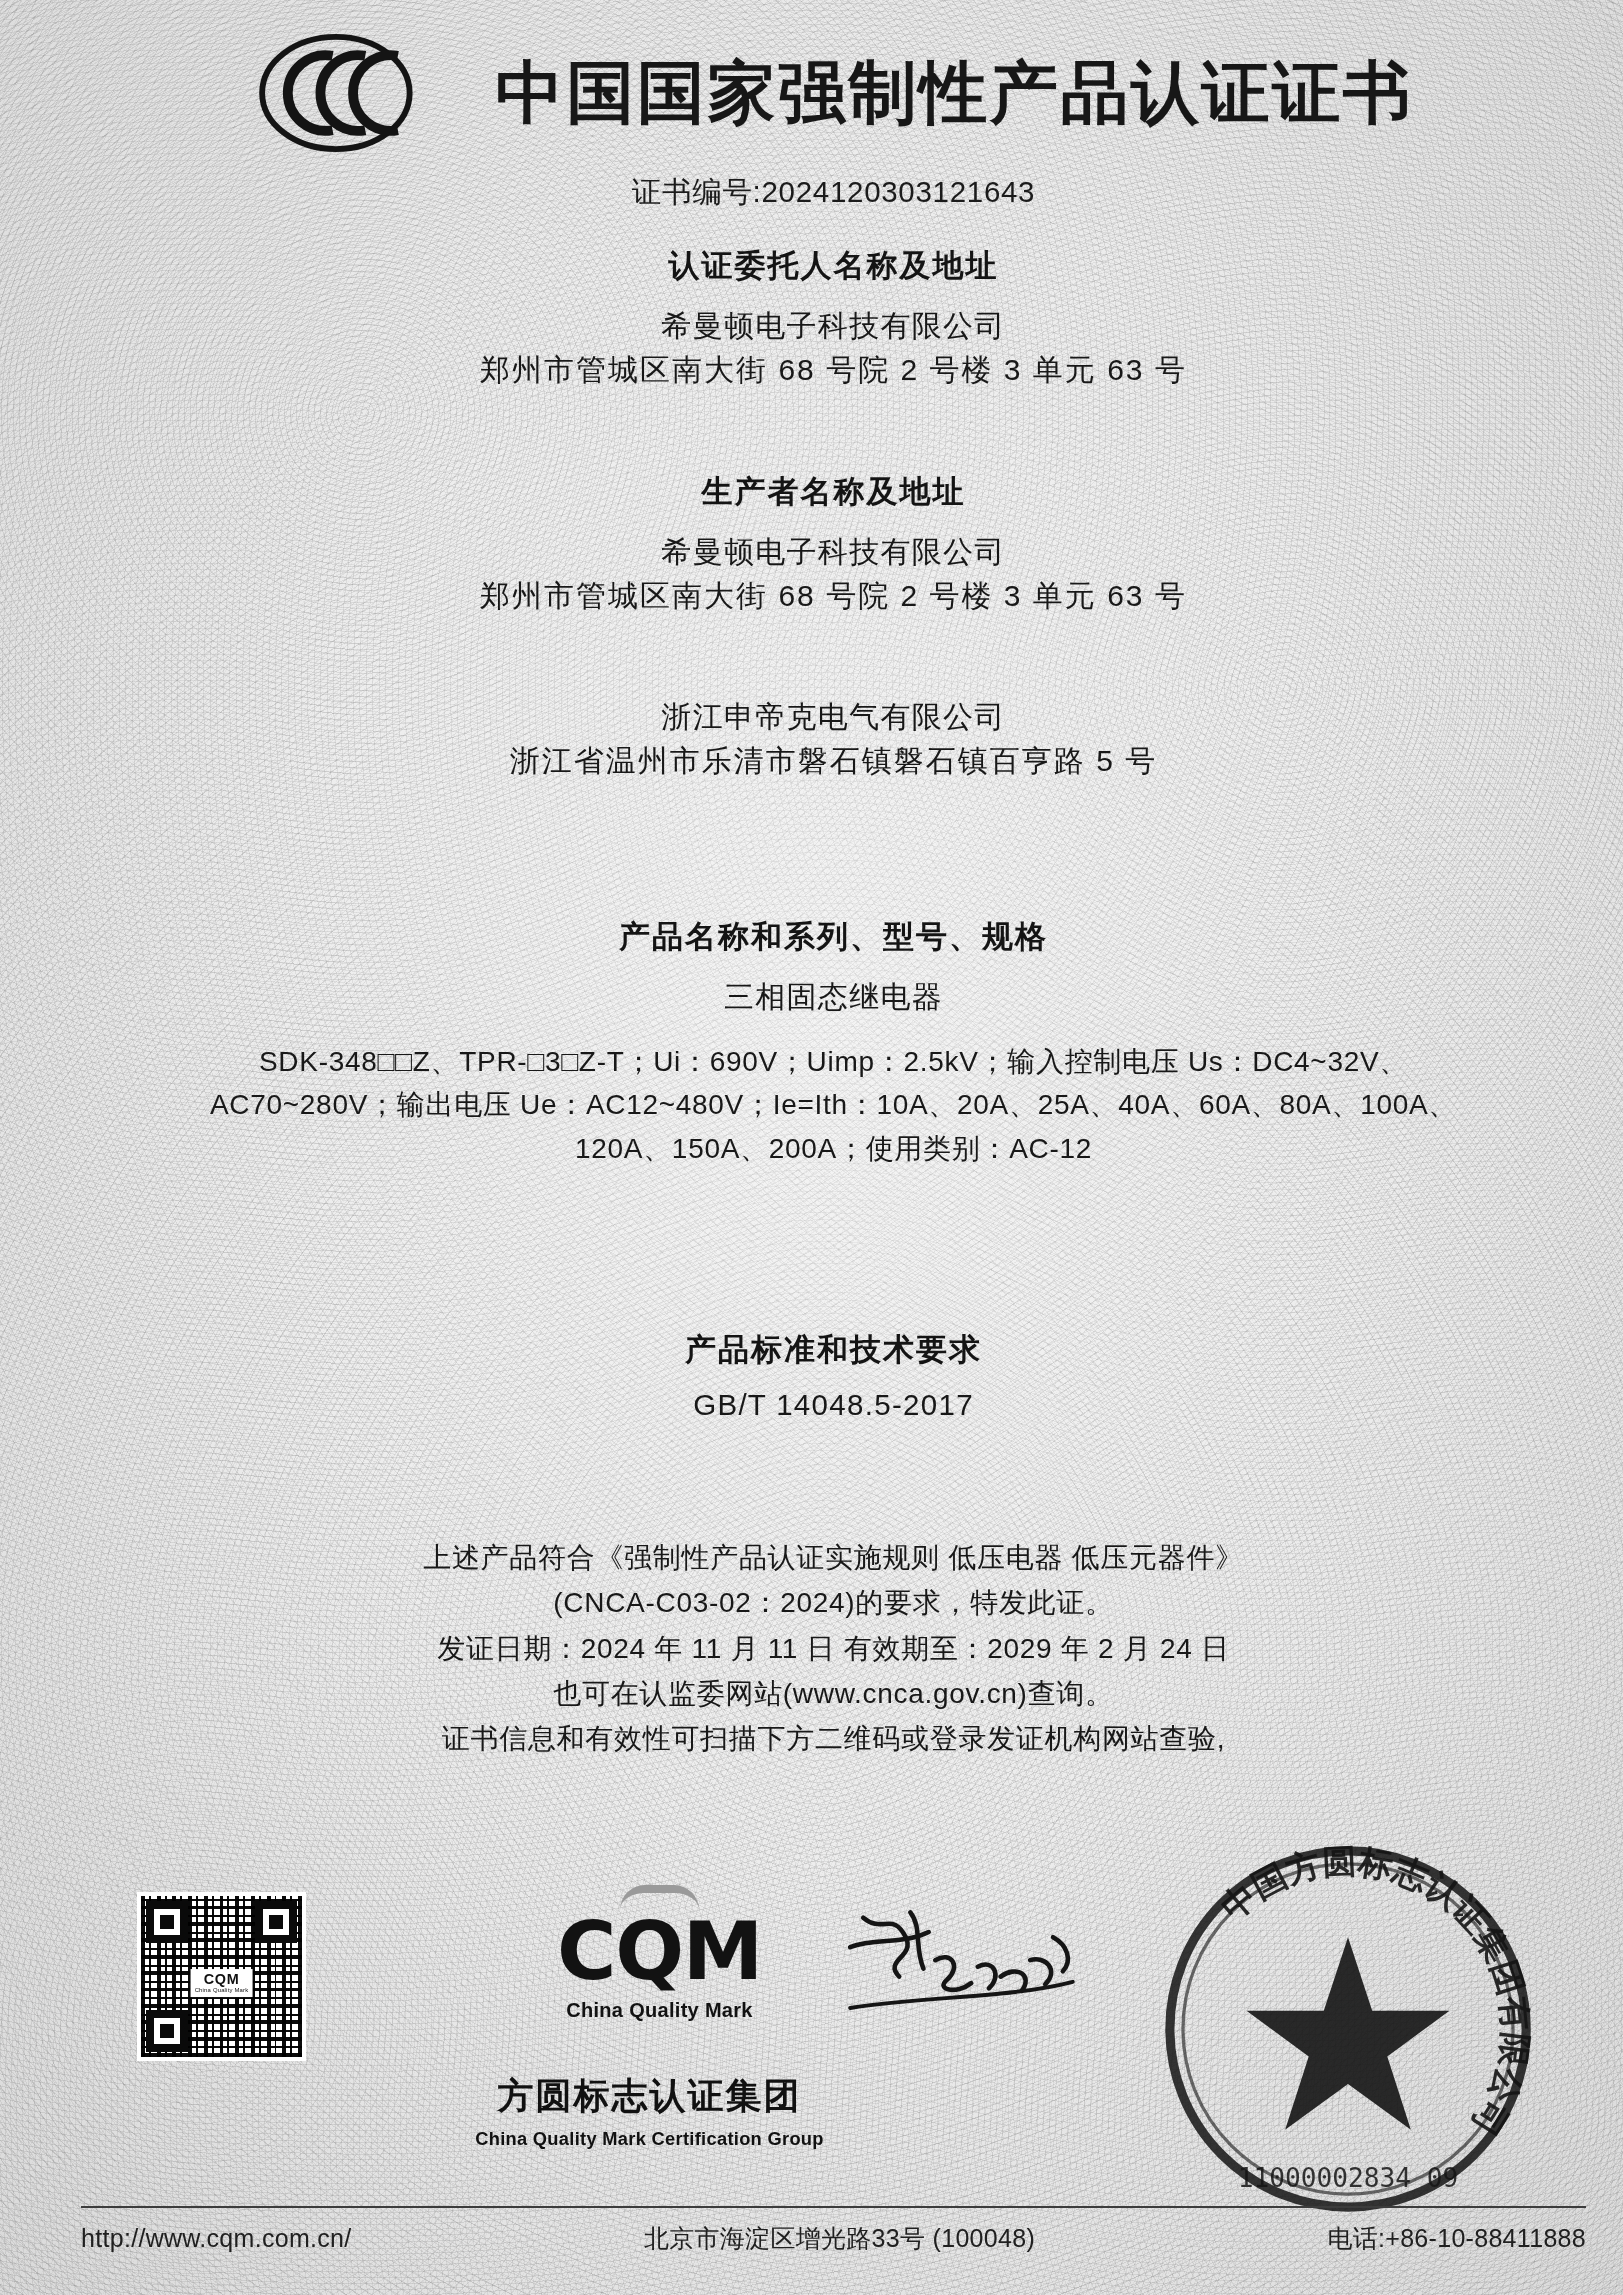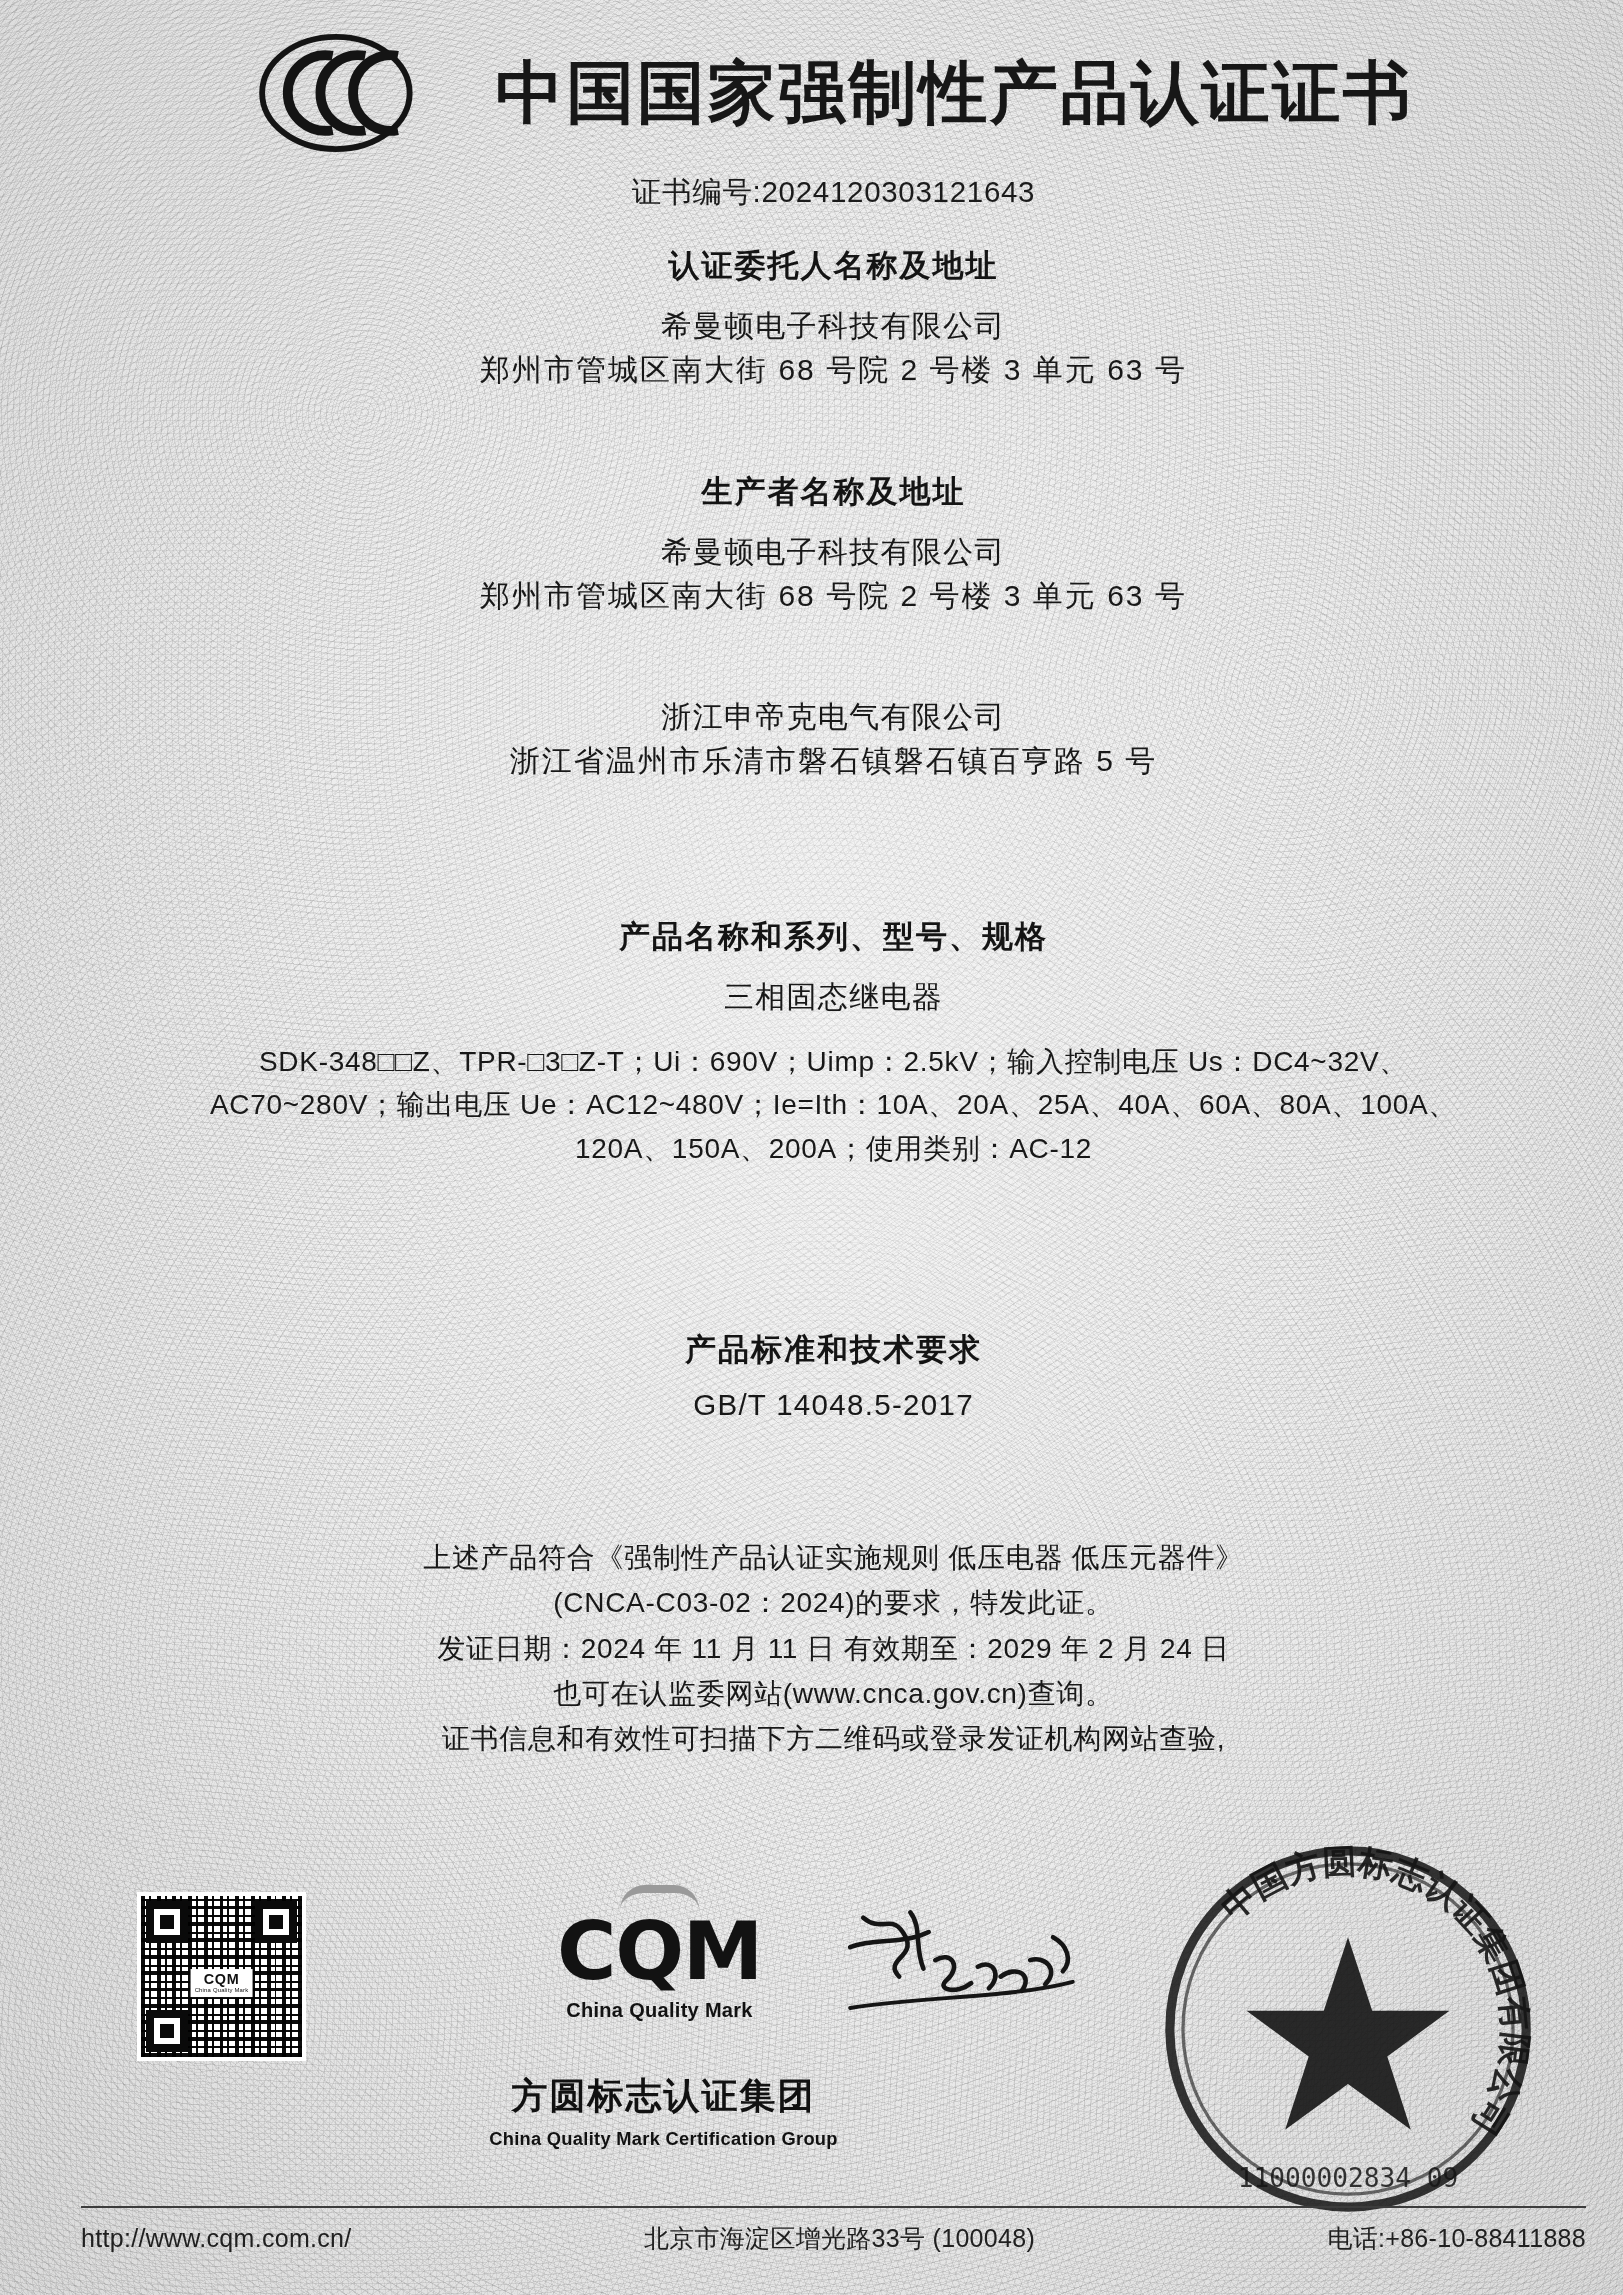--- a/index.html
+++ b/index.html
@@ -229,21 +229,21 @@
   }
   .cqm-arc {
     width: 79px;
     height: 17px;
     margin: 0 auto 1.3px auto;
     border-top: 8.5px solid #9a9a9a;
     border-radius: 46px 46px 0 0;
   }
   .cqm-group {
     position: absolute;
-    left: 458px;
+    left: 444px;
     top: 2072px;
     width: 367px;
     text-align: center;
   }
   .cqm-group .cn {
     font-size: 36px;
     font-weight: bold;
     color: #111;
     letter-spacing: 2px;
     font-family: "DejaVu Sans", sans-serif;

